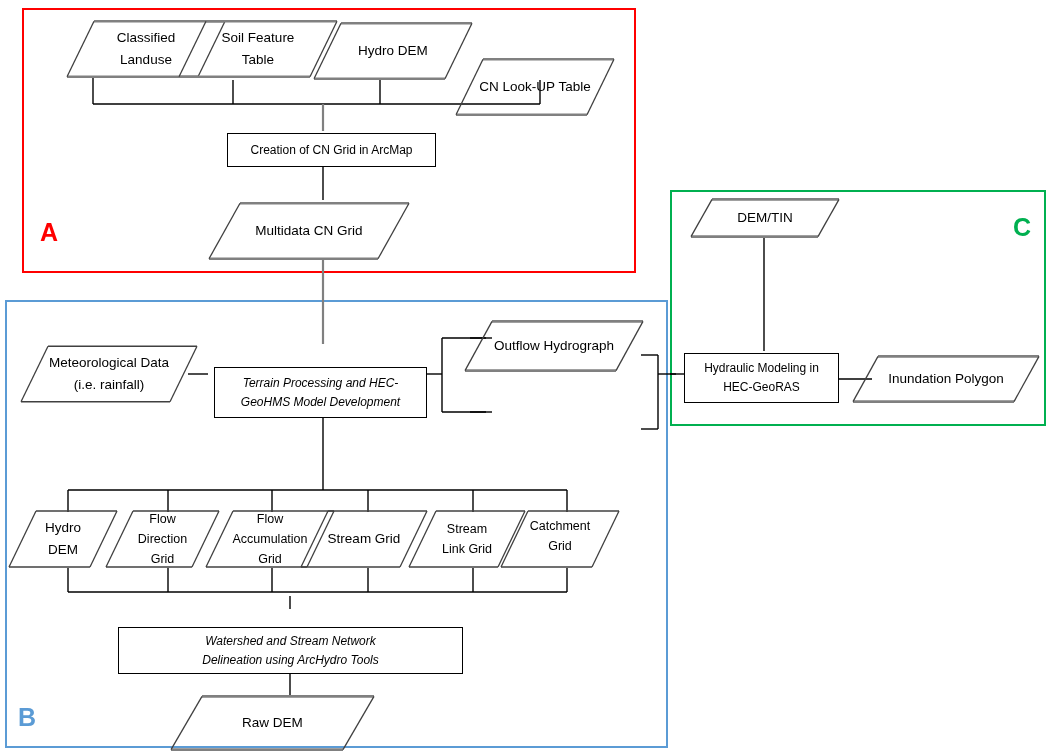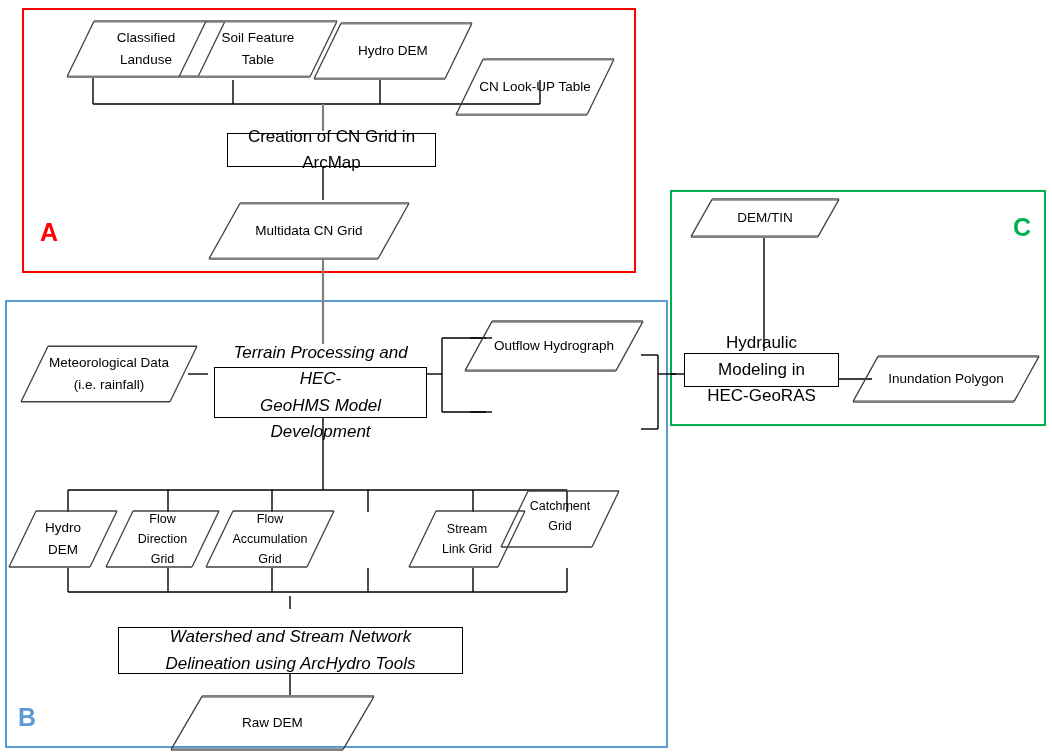--- a/index.html
+++ b/index.html
@@ -33,21 +33,21 @@
   
   .proc {
     position: absolute;
     box-sizing: border-box;
     border: 1.4px solid #000000;
     background: #ffffff;
     display: flex;
     align-items: center;
     justify-content: center;
     text-align: center;
-    font-size: 17px;
+    font-size: 12px;
     color: #000000;
     line-height: 1.55;
     padding: 4px 6px;
   }
   .proc.italic {
     font-style: italic;
     margin-top: 18px;
   }
   
   .data-node {
@@ -306,37 +306,46 @@
     </svg>
     <div class="dlabel" style="font-size:12.5px;">
       <div>
         <div>Flow</div>
         <div>Accumulation</div>
         <div>Grid</div>
       </div>
     </div>
   </div>
 
+  <div class="data-node" style="left:300px; top:510px; width:128px; height:58px;">
+    <svg width="128" height="58" viewBox="0 0 128 58" preserveAspectRatio="none">
+      <line x1="28" y1="1" x2="127" y2="1" stroke="#404040" stroke-width="1.4"></line>
+      <line x1="1" y1="57" x2="100" y2="57" stroke="#404040" stroke-width="1.4"></line>
+      <line x1="28" y1="1" x2="1" y2="57" stroke="#404040" stroke-width="1.3"></line>
+      <line x1="127" y1="1" x2="100" y2="57" stroke="#404040" stroke-width="1.3"></line>
+    </svg>
+    <div class="dlabel">Stream Grid</div>
+  </div>
 
   <div class="data-node" style="left:408px; top:510px; width:118px; height:58px;">
     <svg width="118" height="58" viewBox="0 0 118 58" preserveAspectRatio="none">
       <line x1="28" y1="1" x2="117" y2="1" stroke="#404040" stroke-width="1.4"></line>
       <line x1="1" y1="57" x2="90" y2="57" stroke="#404040" stroke-width="1.4"></line>
       <line x1="28" y1="1" x2="1" y2="57" stroke="#404040" stroke-width="1.3"></line>
       <line x1="117" y1="1" x2="90" y2="57" stroke="#404040" stroke-width="1.3"></line>
     </svg>
     <div class="dlabel" style="font-size:12.5px;">
       <div>
         <div>Stream</div>
         <div>Link Grid</div>
       </div>
     </div>
   </div>
 
-  <div class="data-node" style="left:500px; top:490px; width:120px; height:52px;">
+  <div class="data-node" style="left:500px; top:510px; width:120px; height:52px;">
     <svg width="120" height="58" viewBox="0 0 120 58" preserveAspectRatio="none">
       <line x1="28" y1="1" x2="119" y2="1" stroke="#404040" stroke-width="1.4"></line>
       <line x1="1" y1="57" x2="92" y2="57" stroke="#404040" stroke-width="1.4"></line>
       <line x1="28" y1="1" x2="1" y2="57" stroke="#404040" stroke-width="1.3"></line>
       <line x1="119" y1="1" x2="92" y2="57" stroke="#404040" stroke-width="1.3"></line>
     </svg>
     <div class="dlabel" style="font-size:12.5px;">
       <div>
         <div>Catchment</div>
         <div>Grid</div>
@@ -364,21 +373,21 @@
   <div class="data-node" style="left:690px; top:198px; width:150px; height:40px;">
     <svg width="150" height="40" viewBox="0 0 150 40" preserveAspectRatio="none">
       <line x1="22" y1="1.4" x2="149" y2="1.4" stroke="#808080" stroke-width="2.6"></line>
       <line x1="1" y1="38.6" x2="128" y2="38.6" stroke="#808080" stroke-width="2.6"></line>
       <line x1="22" y1="1.4" x2="1" y2="38.6" stroke="#404040" stroke-width="1.3"></line>
       <line x1="149" y1="1.4" x2="128" y2="38.6" stroke="#404040" stroke-width="1.3"></line>
     </svg>
     <div class="dlabel">DEM/TIN</div>
   </div>
 
-  <div class="proc" style="left:684px; top:353px; width:155px; height:34px;">
+  <div class="proc" style="left:684px; top:353px; width:155px; height:50px;">
     <span>
       <span>Hydraulic Modeling in</span><br>
       <span>HEC-GeoRAS</span>
     </span>
   </div>
 
   <div class="data-node" style="left:852px; top:355px; width:188px; height:48px;">
     <svg width="188" height="48" viewBox="0 0 188 48" preserveAspectRatio="none">
       <line x1="26" y1="1.4" x2="187" y2="1.4" stroke="#808080" stroke-width="2.6"></line>
       <line x1="1" y1="46.6" x2="162" y2="46.6" stroke="#808080" stroke-width="2.6"></line>

